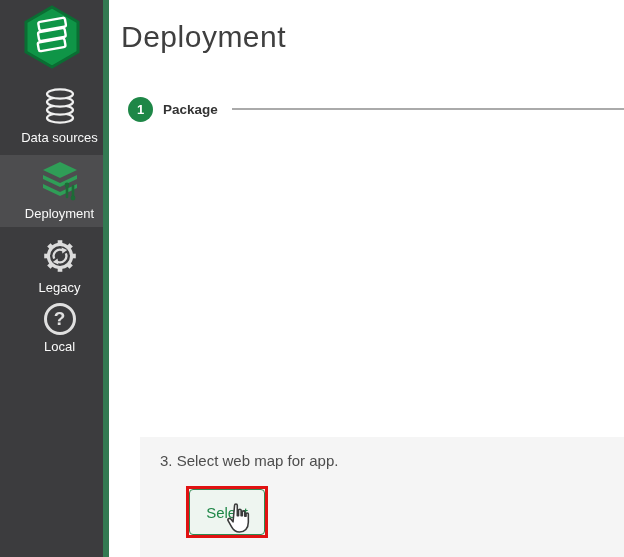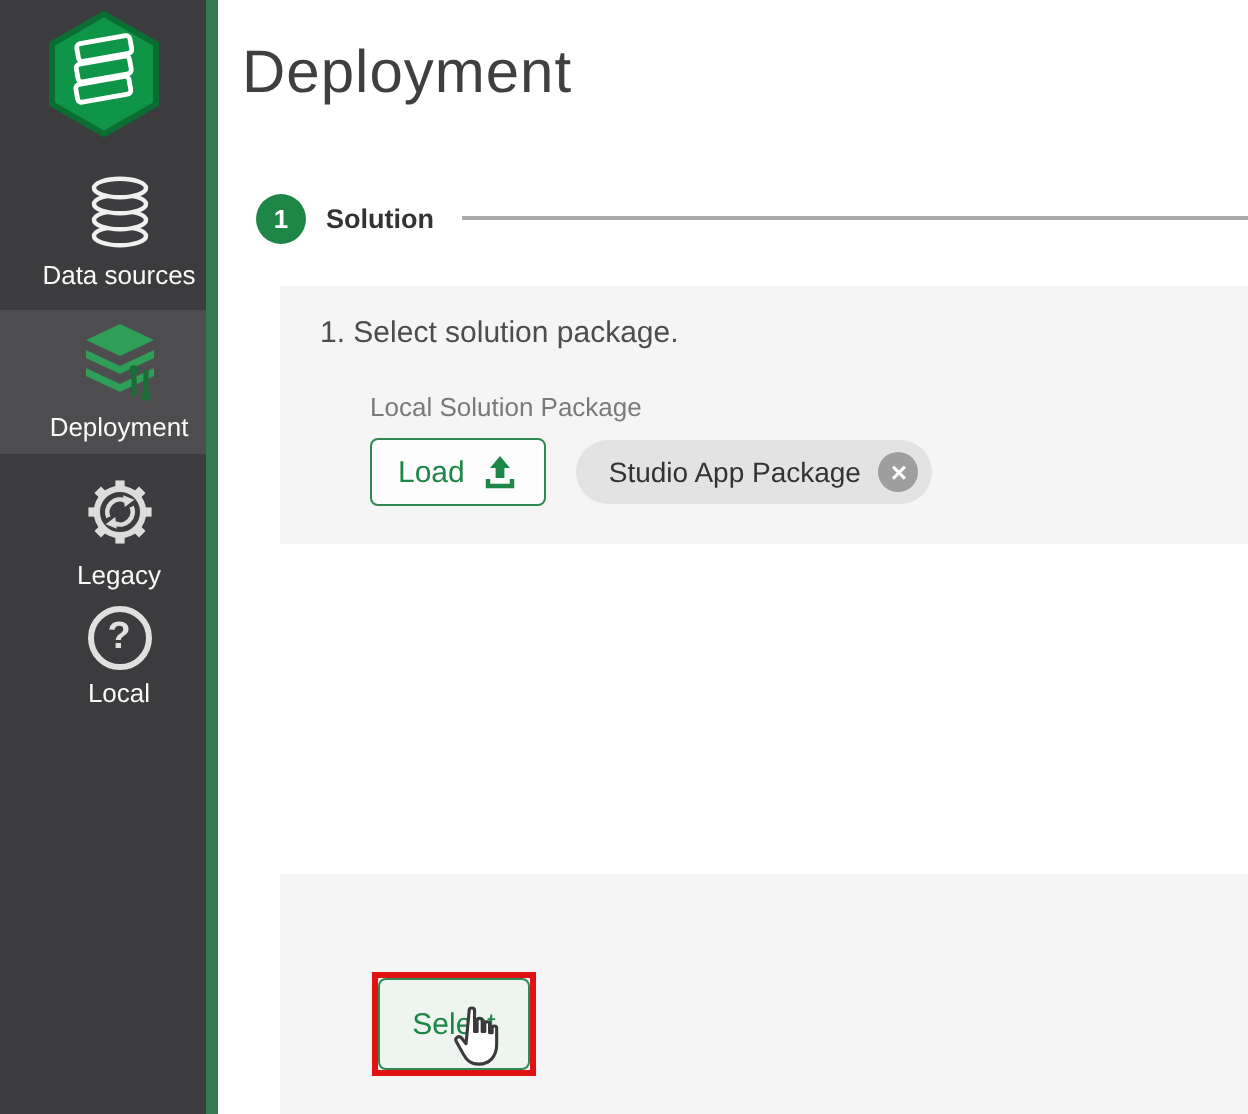--- a/index.html
+++ b/index.html
@@ -146,46 +146,28 @@
   </div>
 
   <div class="accent-stripe"></div>
 
   <div class="main">
 
     <h1 class="page-title">Deployment</h1>
 
     <div class="step-header">
       <div class="step-circle">1</div>
-      <span class="step-label">Solution</span>
+      <span class="step-label">Package</span>
       <div class="step-line"></div>
     </div>
 
-    <div class="panel panel-1">
-      <div class="panel-title">1. Select solution package.</div>
-      <div class="field-label">Local Solution Package</div>
-      <div class="row-load">
-        <button class="load-btn">
-          <span>Load</span>
-          <svg width="18" height="18" viewBox="0 0 18 18">
-            <path d="M9 1 L14 7 H11.2 V12 H6.8 V7 H4 Z" fill="#1e8747"></path>
-            <path d="M3 12.5 V16 H15 V12.5" stroke="#1e8747" stroke-width="2.2" fill="none"></path>
-          </svg>
-        </button>
-        <div class="chip">
-          <span>Studio App Package</span>
-          <span class="chip-x">
-            <span>×</span>
-          </span>
-        </div>
-      </div>
-    </div>
 
 
     <div class="panel panel-3">
+      <div class="panel-title">3. Select web map for app.</div>
       <div class="highlight-box">
         <button class="select-btn">Select</button>
       </div>
       <svg class="cursor-icon" width="34" height="38" viewBox="0 0 24 26">
         <path d="M10.3 2.6 c0-1.2 1.9-1.2 1.9 0 V10 h.9 V6.2 c0-1.1 1.8-1.1 1.8 0 V10 h.9 V7.3 c0-1 1.7-1 1.7 0 V10.4 h.9 V8.8 c0-1 1.6-1 1.6 0 V14.5 c0 4.4-2.6 7-6.3 7 -2.9 0-4.2-1.3-5.4-3.4 L5.8 13.6 c-.8-1.3.9-2.4 1.8-1.3 l1.6 2 z" fill="#ffffff" stroke="#3a3a3a" stroke-width="1.1" stroke-linejoin="round"></path>
       </svg>
     </div>
 
   </div>
 </div>

